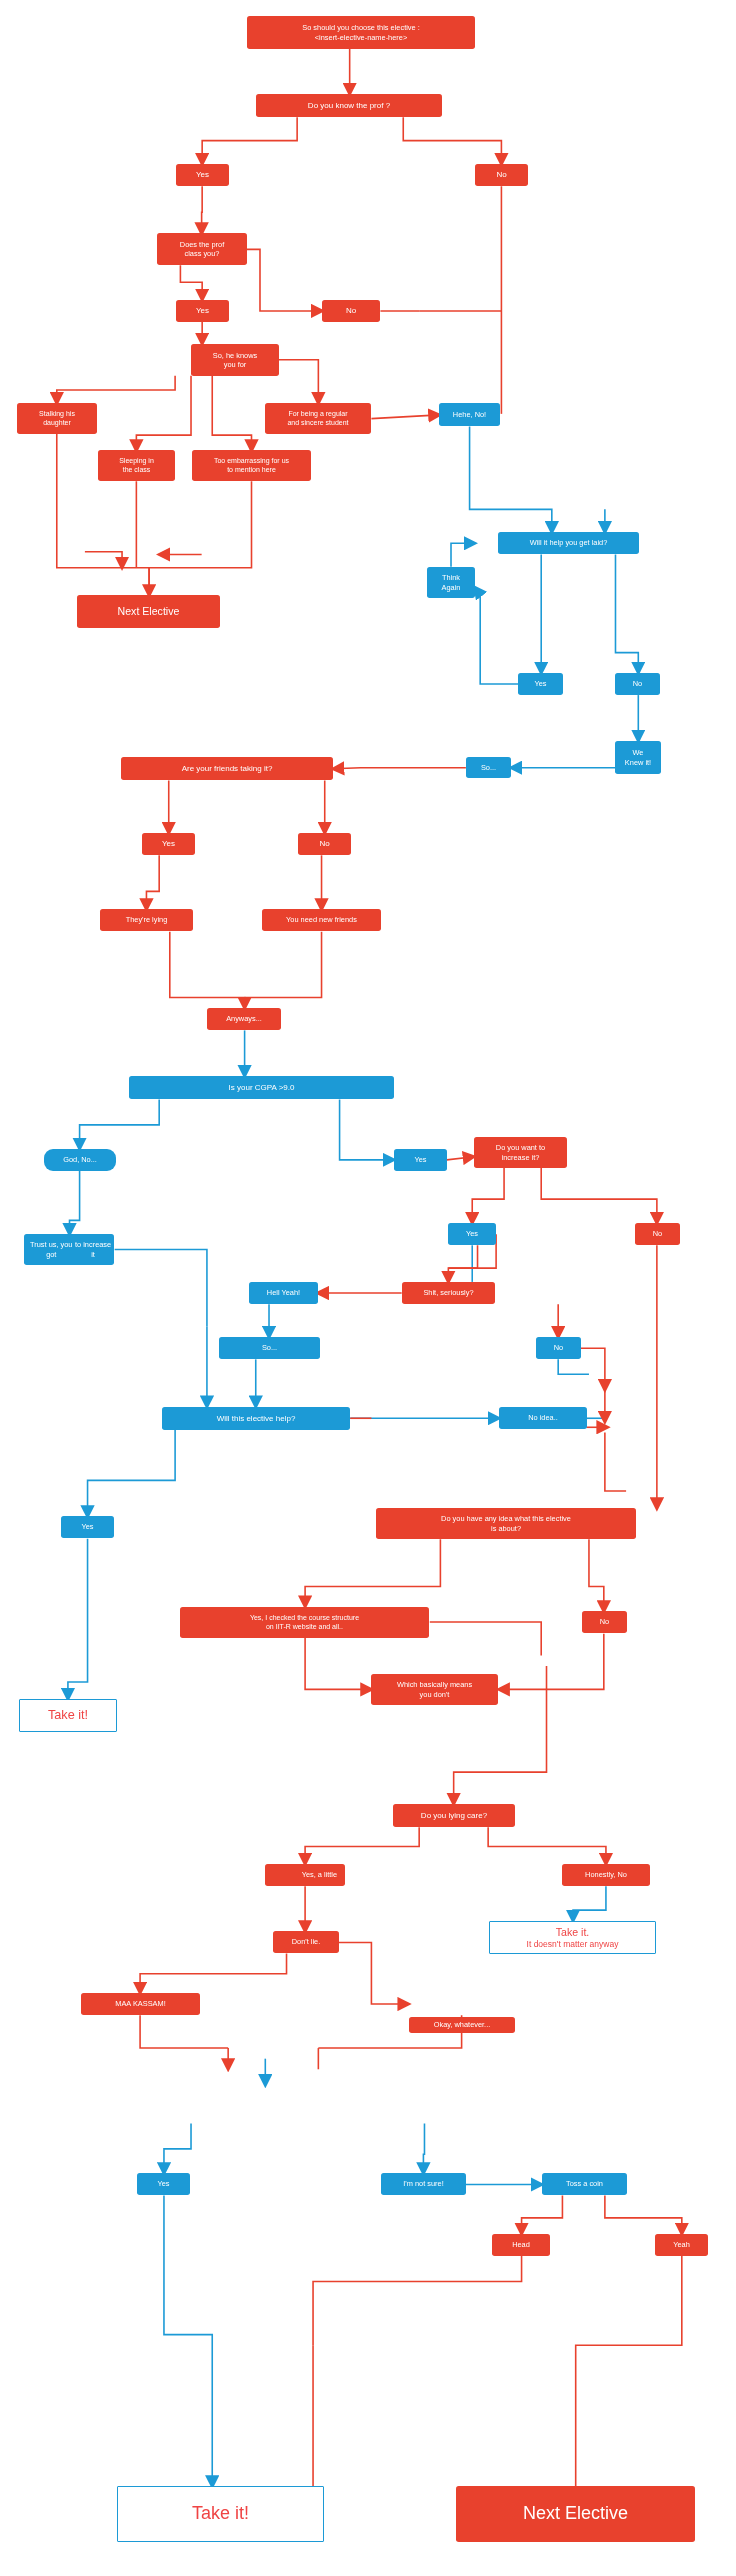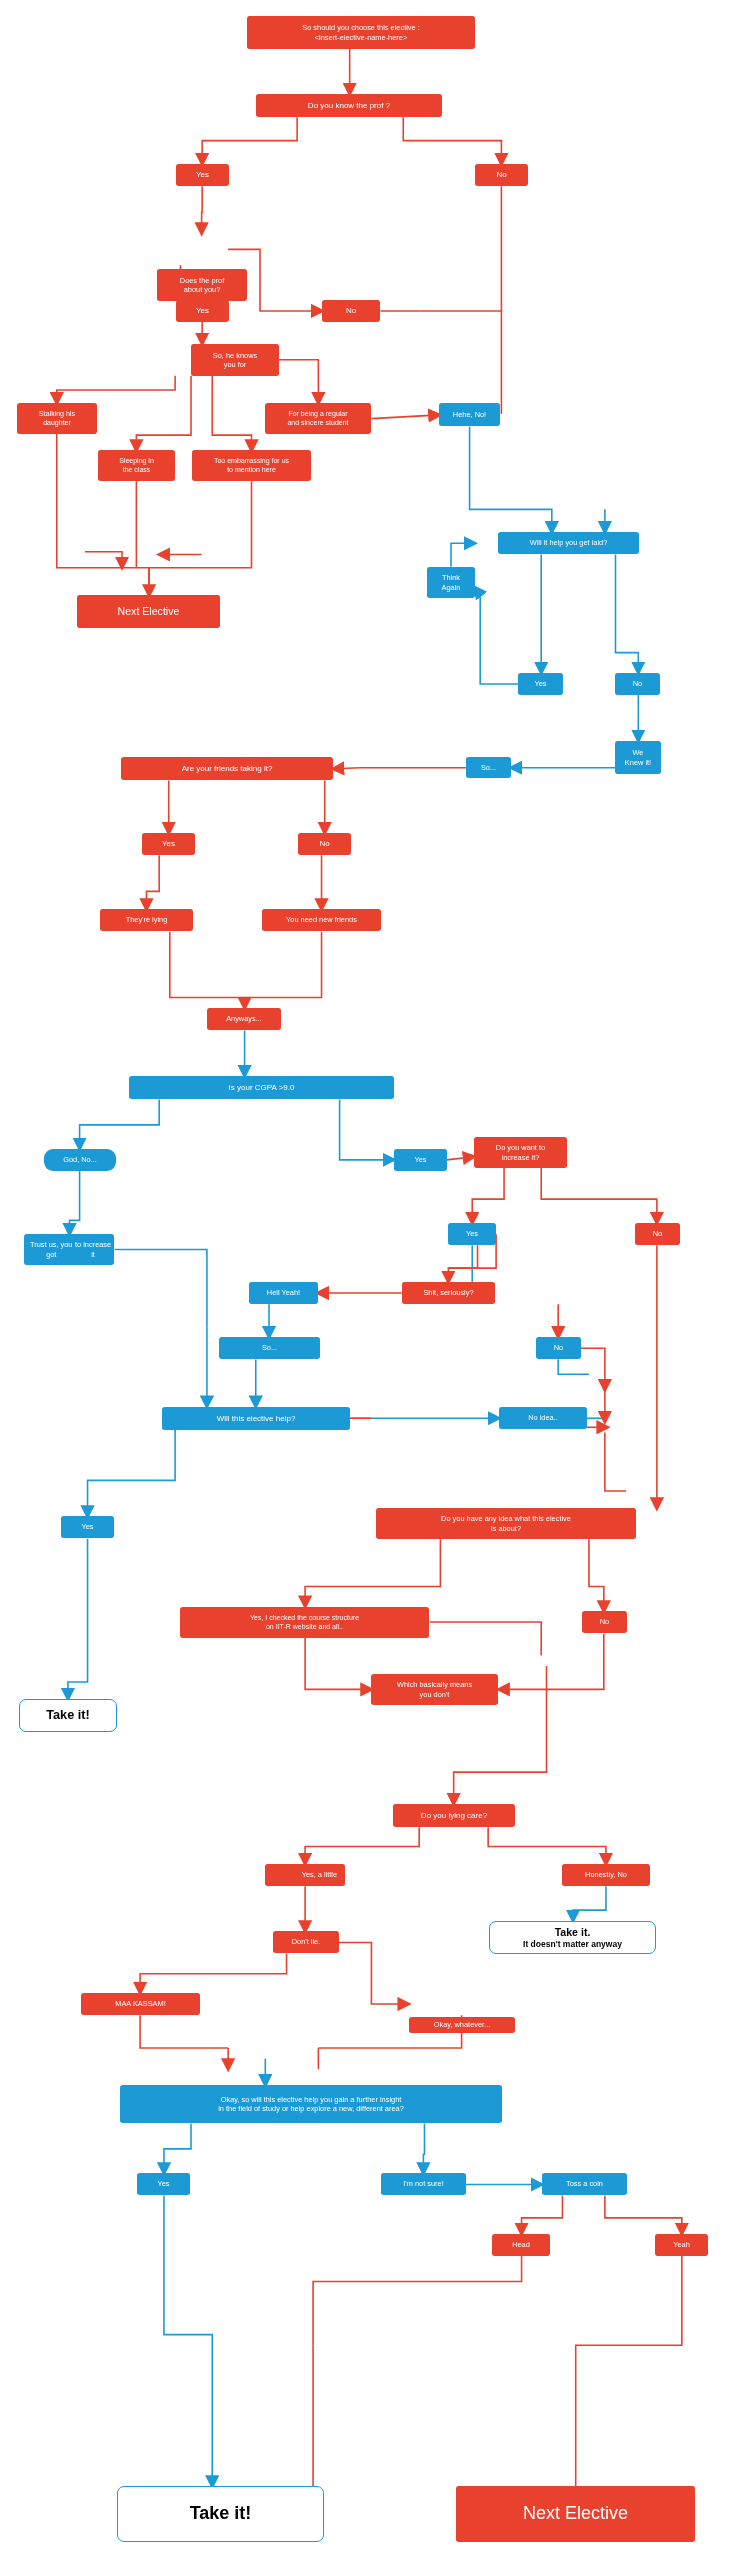--- a/index.html
+++ b/index.html
@@ -40,23 +40,22 @@
   }
   .red {
     background: #e8412d;
   }
   .blue {
     background: #1c9ad6;
   }
   .outline {
     background: #ffffff;
     border: 1.1px solid #1c9ad6;
-    color: #000000;
-    border-radius: 7px;
-    font-weight: bold;
+    color: #ef4444;
+    border-radius: 1px;
   }
   .f13 { font-size: 7px; }
   .f14 { font-size: 7.4px; }
   .f15 { font-size: 8px; }
   .f16 { font-size: 8.5px; }
   .f20 { font-size: 10.6px; }
   .f24 { font-size: 12.7px; }
   .f34 { font-size: 18px; }
 </style>
 </head>
@@ -252,23 +251,23 @@
   <div class="node red f14" style="left:247px;top:16px;width:228px;height:33px;flex-direction:column;">
     <div>So should you choose this elective :</div>
     <div>&lt;insert-elective-name-here&gt;</div>
   </div>
 
   <div class="node red f15" style="left:256px;top:94px;width:186px;height:23px;">Do you know the prof ?</div>
 
   <div class="node red f15" style="left:176px;top:164px;width:53px;height:22px;">Yes</div>
   <div class="node red f15" style="left:475px;top:164px;width:53px;height:22px;">No</div>
 
-  <div class="node red f14" style="left:157px;top:233px;width:90px;height:32px;flex-direction:column;margin-top:36px;">
+  <div class="node red f14" style="left:157px;top:233px;width:90px;height:32px;flex-direction:column;">
     <div>Does the prof</div>
-    <div>about you?</div>
+    <div>class you?</div>
   </div>
 
   <div class="node red f15" style="left:176px;top:300px;width:53px;height:22px;">Yes</div>
   <div class="node red f15" style="left:322px;top:300px;width:58px;height:22px;">No</div>
 
   <div class="node red f14" style="left:159px;top:344px;width:88px;height:32px;flex-direction:column;margin-left:32px;">
     <div>So, he knows</div>
     <div>you for</div>
   </div>
 
@@ -379,24 +378,20 @@
   <div class="node red f14" style="left:273px;top:1931px;width:66px;height:22px;">Don't lie.</div>
 
   <div class="node outline f16" style="left:489px;top:1921px;width:167px;height:33px;flex-direction:column;">
     <div style="font-size:10.6px;">Take it.</div>
     <div>It doesn't matter anyway</div>
   </div>
 
   <div class="node red f14" style="left:81px;top:1993px;width:119px;height:22px;">MAA KASSAM!</div>
   <div class="node red f14" style="left:409px;top:1993px;width:106px;height:16px;margin-top:24px;">Okay, whatever...</div>
 
-  <div class="node blue f14" style="left:120px;top:2085px;width:382px;height:38px;flex-direction:column;">
-    <div>Okay, so will this elective help you gain a further insight</div>
-    <div>in the field of study or help explore a new,  different area?</div>
-  </div>
 
   <div class="node blue f14" style="left:137px;top:2173px;width:53px;height:22px;">Yes</div>
   <div class="node blue f14" style="left:381px;top:2173px;width:85px;height:22px;">I'm not sure!</div>
   <div class="node blue f14" style="left:542px;top:2173px;width:85px;height:22px;">Toss a coin</div>
 
   <div class="node red f14" style="left:492px;top:2234px;width:58px;height:22px;">Head</div>
   <div class="node red f14" style="left:655px;top:2234px;width:53px;height:22px;">Yeah</div>
 
   <div class="node outline f34" style="left:117px;top:2486px;width:207px;height:56px;">Take it!</div>
   <div class="node red f34" style="left:456px;top:2486px;width:239px;height:56px;">Next Elective</div>

